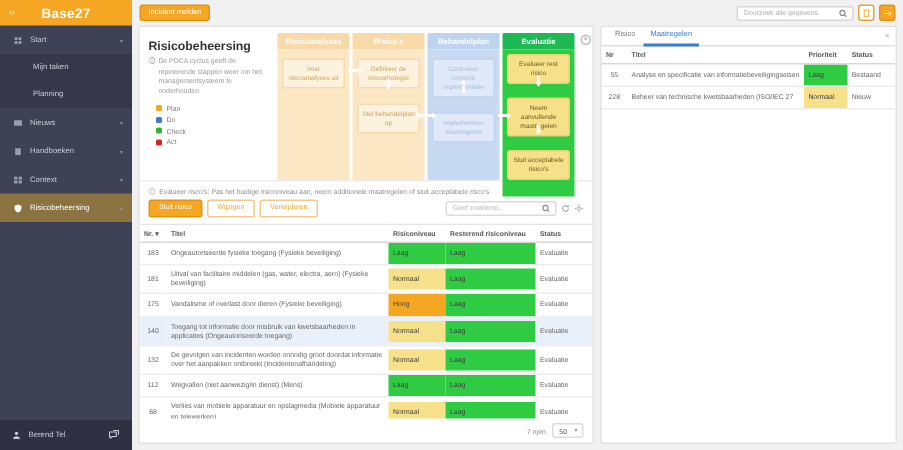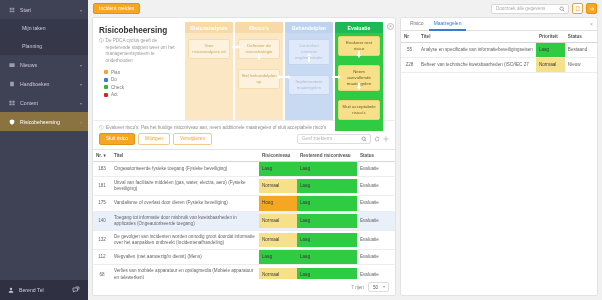--- a/index.html
+++ b/index.html
@@ -239,20 +239,24 @@
   .rp-grid th { border-top: 0; }
   .c-prio { width: 30px; padding: 0 !important; }
   .c-rstatus { width: 34px; }
 </style>
 </head>
 <body>
 
 <div class="app">
 
   <div class="sidebar">
+    <div class="brand">
+      <span class="collapse-icon">‹‹</span>
+      <span class="brand-text">Base27</span>
+    </div>
 
     <div class="nav">
       <div class="nav-item">
         <span class="ico">
             <svg viewBox="0 0 16 16" fill="currentColor">
               <path d="M2 2h5v5H2zM9 2h5v5H9zM2 9h5v5H2zM9 9h5v5H9z"></path>
             </svg>
           </span>
         <span>Start</span>
         <span class="caret">▾</span>

